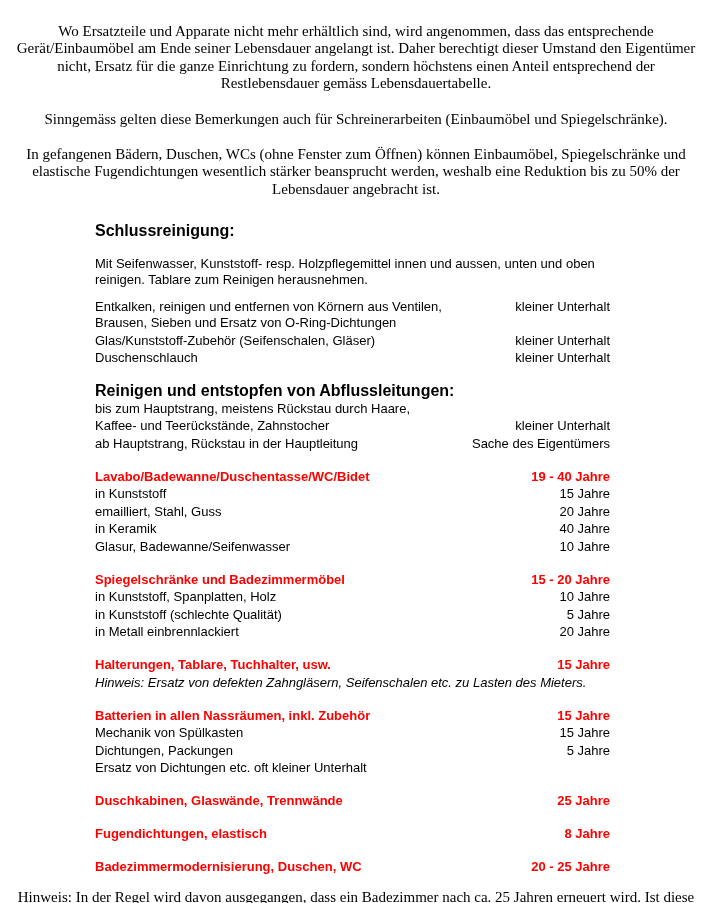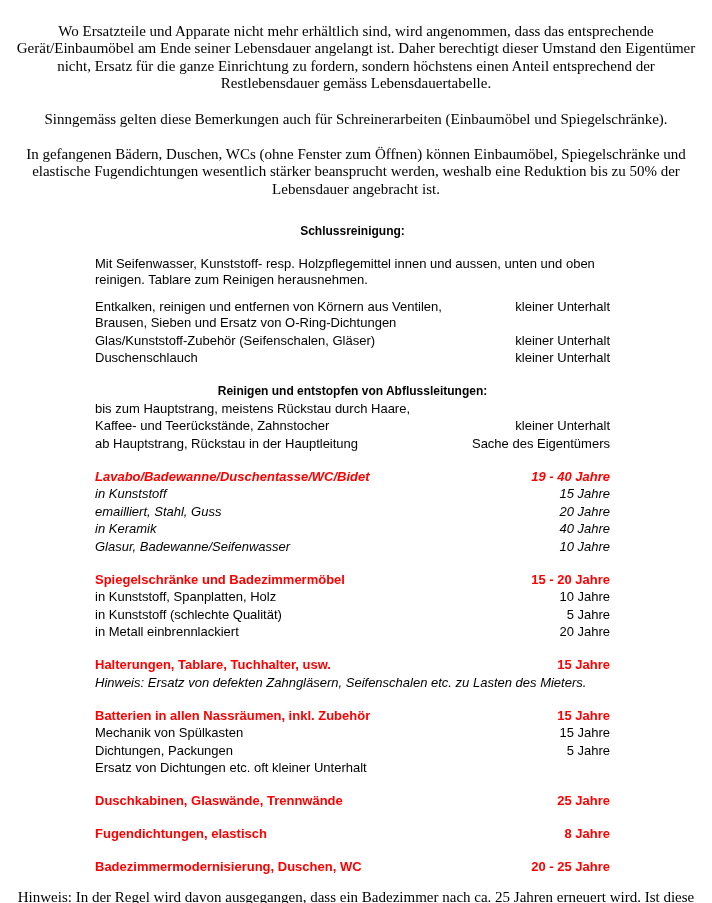--- a/index.html
+++ b/index.html
@@ -40,22 +40,21 @@
   .main {
     margin-left: 95px;
     width: 515px;
     font-family: "Liberation Sans", sans-serif;
     font-size: 13px;
     line-height: 16px;
     margin-top: 7px;
   }
   .sec-title {
     font-weight: bold;
-    font-size: 12px;
-    text-align: center;
+    font-size: 16px;
   }
   .desc {
     white-space: pre-line;
     margin: 17px 0 11px 0;
   }
   .row {
     display: flex;
     justify-content: space-between;
     align-items: flex-start;
     margin-bottom: 1.5px;
@@ -69,21 +68,20 @@
     padding-left: 10px;
   }
   .drains-title {
     margin-top: 17px;
     margin-bottom: 1.5px;
   }
   .lifespan-section {
     margin-top: 17px;
   }
   .lifespan-section.first {
-    font-style: italic;
   }
   .heading-row {
     font-weight: bold;
   }
   .note {
     font-style: italic;
   }
 </style>
 </head>
 <body>

